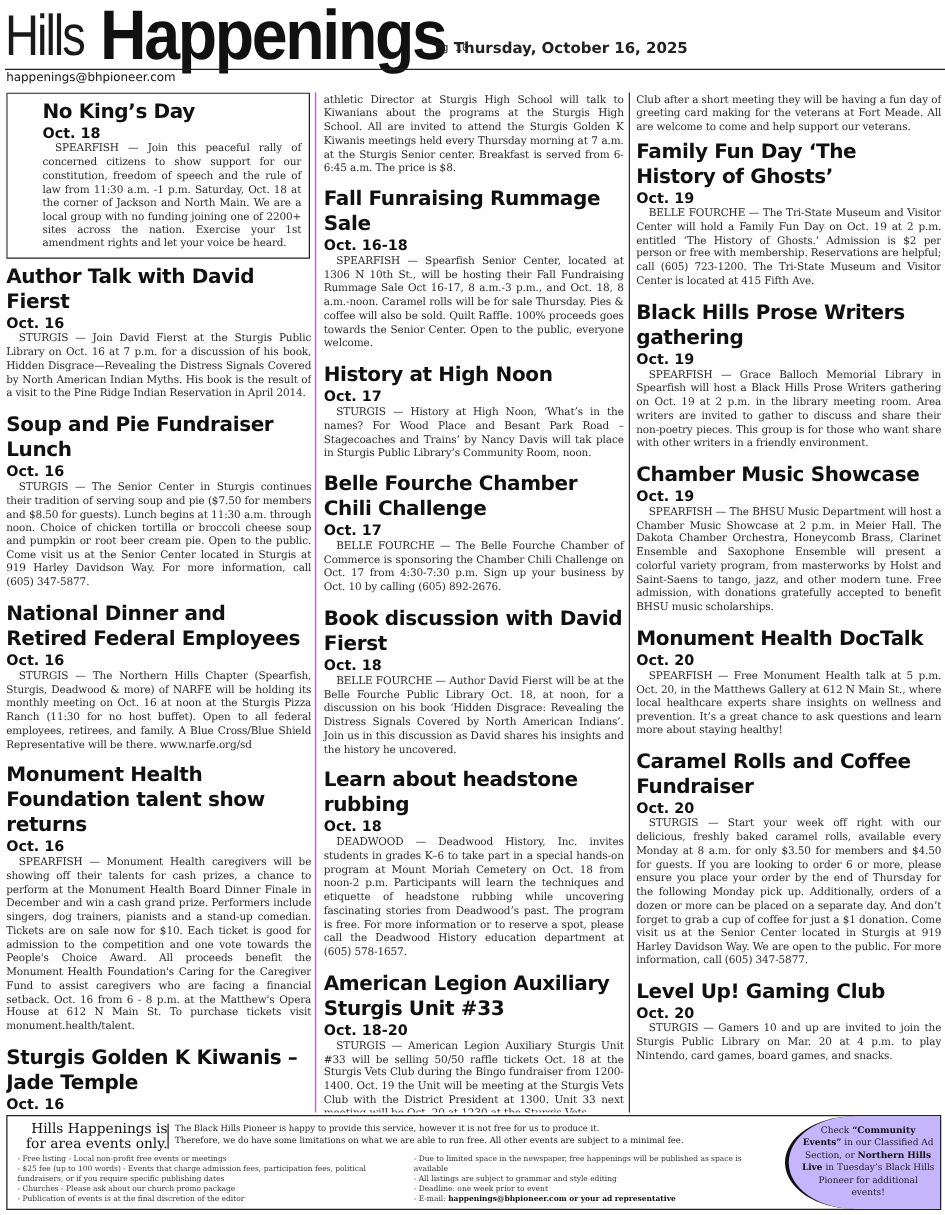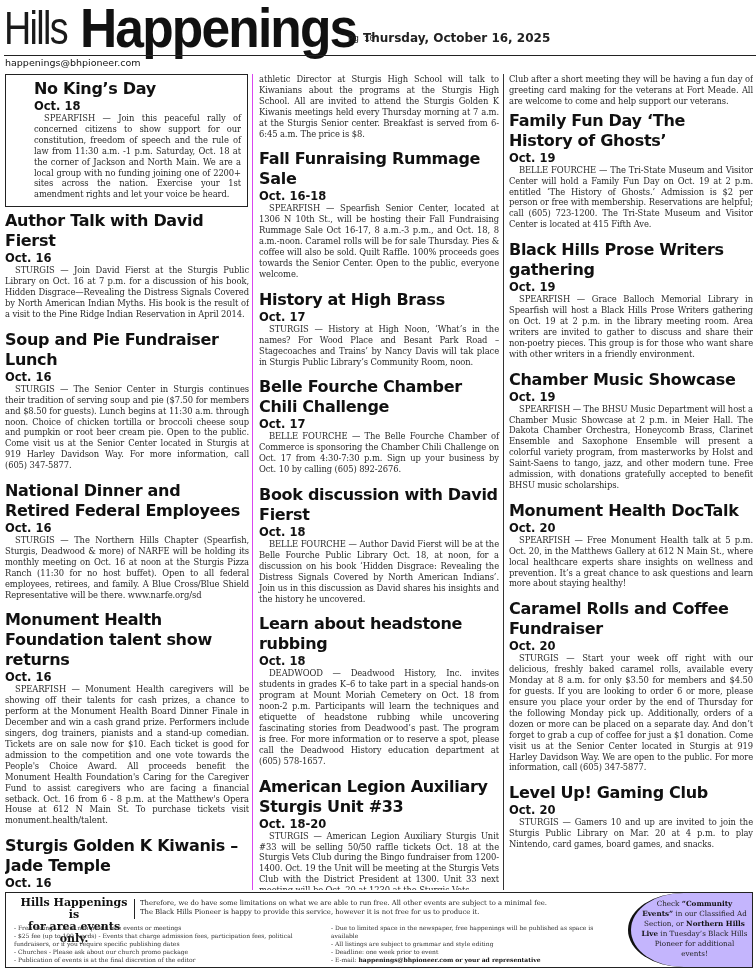--- a/index.html
+++ b/index.html
@@ -21,21 +21,21 @@
 
   .boxed { border: 1px solid #222; padding: 4px 6px 6px 28px; margin-bottom: 4px; width: 243px; }
 
   .event { margin-bottom: 10px; }
   .event-title { font-family: "DejaVu Sans", sans-serif; font-weight: bold; font-size: 16px; line-height: 20px; color: #111; letter-spacing: -0.3px; }
   .event-date { font-family: "DejaVu Sans", sans-serif; font-weight: bold; font-size: 11.5px; line-height: 14px; color: #111; }
   .event-body { font-family: "DejaVu Serif", serif; font-size: 8.4px; line-height: 10.9px; color: #2a2a2a; text-indent: 10px; text-align: justify; letter-spacing: -0.1px; }
   .event-body.cont { text-indent: 0; }
 
   .footer { position: absolute; left: 5px; top: 892px; width: 748px; height: 76px; border: 1px solid #222; background: #fff; }
-  .ft-head { position: absolute; left: 8px; top: 4px; width: 120px; font-family: "DejaVu Serif", serif; font-weight: bold; font-size: 11px; line-height: 12px; text-align: center; color: #111; }
+  .ft-head { position: absolute; left: 8px; top: 4px; width: 120px; font-family: "DejaVu Serif", serif; font-weight: normal; font-size: 11px; line-height: 12px; text-align: right; color: #111; }
   .ft-sep { position: absolute; left: 128px; top: 6px; width: 1px; height: 20px; background: #222; }
   .ft-intro { position: absolute; left: 134px; top: 6px; width: 490px; font-size: 6.8px; line-height: 9px; color: #222; }
   .ft-list-left { position: absolute; left: 8px; top: 31px; width: 310px; font-size: 6px; line-height: 8px; color: #333; list-style: none; }
   .ft-list-right { position: absolute; left: 325px; top: 31px; width: 290px; font-size: 6px; line-height: 8px; color: #333; list-style: none; }
   .ft-list-right b { color: #111; }
   .ft-promo { position: absolute; right: 0; top: 0; width: 124px; height: 74px; background: #c4b5fd; border-left: 3px solid #111; border-radius: 60px 0 0 60px / 40px 0 0 40px; padding: 6px 4px 0 10px; font-size: 7.2px; line-height: 10px; text-align: center; color: #222; }
   .ft-promo b { color: #111; }
 </style>
 </head>
 <body>
@@ -86,21 +86,21 @@
 
 <section class="col col2">
   <p class="event-body cont" style="margin-bottom:10px">athletic Director at Sturgis High School will talk to Kiwanians about the programs at the Sturgis High School. All are invited to attend the Sturgis Golden K Kiwanis meetings held every Thursday morning at 7 a.m. at the Sturgis Senior center. Breakfast is served from 6-6:45 a.m. The price is $8.</p>
   <div id="col2-events">
       <article class="event">
         <h2 class="event-title">Fall Funraising Rummage Sale</h2>
         <div class="event-date">Oct. 16-18</div>
         <p class="event-body">SPEARFISH — Spearfish Senior Center, located at 1306 N 10th St., will be hosting their Fall Fundraising Rummage Sale Oct 16-17, 8 a.m.-3 p.m., and Oct. 18, 8 a.m.-noon. Caramel rolls will be for sale Thursday. Pies &amp; coffee will also be sold. Quilt Raffle. 100% proceeds goes towards the Senior Center. Open to the public, everyone welcome.</p>
       </article>
       <article class="event">
-        <h2 class="event-title">History at High Brass</h2>
+        <h2 class="event-title">History at High Noon</h2>
         <div class="event-date">Oct. 17</div>
         <p class="event-body">STURGIS — History at High Noon, ‘What’s in the names?  For Wood Place and Besant Park Road – Stagecoaches and Trains’ by Nancy Davis will tak place in Sturgis Public Library’s Community Room, noon.</p>
       </article>
       <article class="event">
         <h2 class="event-title">Belle Fourche Chamber Chili Challenge</h2>
         <div class="event-date">Oct. 17</div>
         <p class="event-body">BELLE FOURCHE — The Belle Fourche Chamber of Commerce is sponsoring the Chamber Chili Challenge on Oct. 17 from 4:30-7:30 p.m. Sign up your business by Oct. 10 by calling (605) 892-2676.</p>
       </article>
       <article class="event">
         <h2 class="event-title">Book discussion with David Fierst</h2>
@@ -156,22 +156,22 @@
     </div>
 </section>
 
 <footer class="footer">
   <div class="ft-head">
     <div>Hills Happenings is</div>
     <div>for area events only.</div>
   </div>
   <div class="ft-sep"></div>
   <div class="ft-intro">
+    <div>The Black Hills Pioneer is happy to provide this service, however it is not free for us to produce it.</div>
     <div>Therefore, we do have some limitations on what we are able to run free. All other events are subject to a minimal fee.</div>
-    <div>The Black Hills Pioneer is happy to provide this service, however it is not free for us to produce it.</div>
   </div>
   <ul class="ft-list-left">
     <li>- Free listing - Local non-profit free events or meetings</li>
     <li>- $25 fee (up to 100 words) - Events that charge admission fees, participation fees, political fundraisers, or if  you require specific publishing dates</li>
     <li>- Churches - Please ask about our church promo package</li>
     <li>- Publication of  events is at the final discretion of  the editor</li>
   </ul>
   <ul class="ft-list-right">
     <li>- Due to limited space in the newspaper, free happenings will be published as space is available</li>
     <li>- All listings are subject to grammar and style editing</li>

